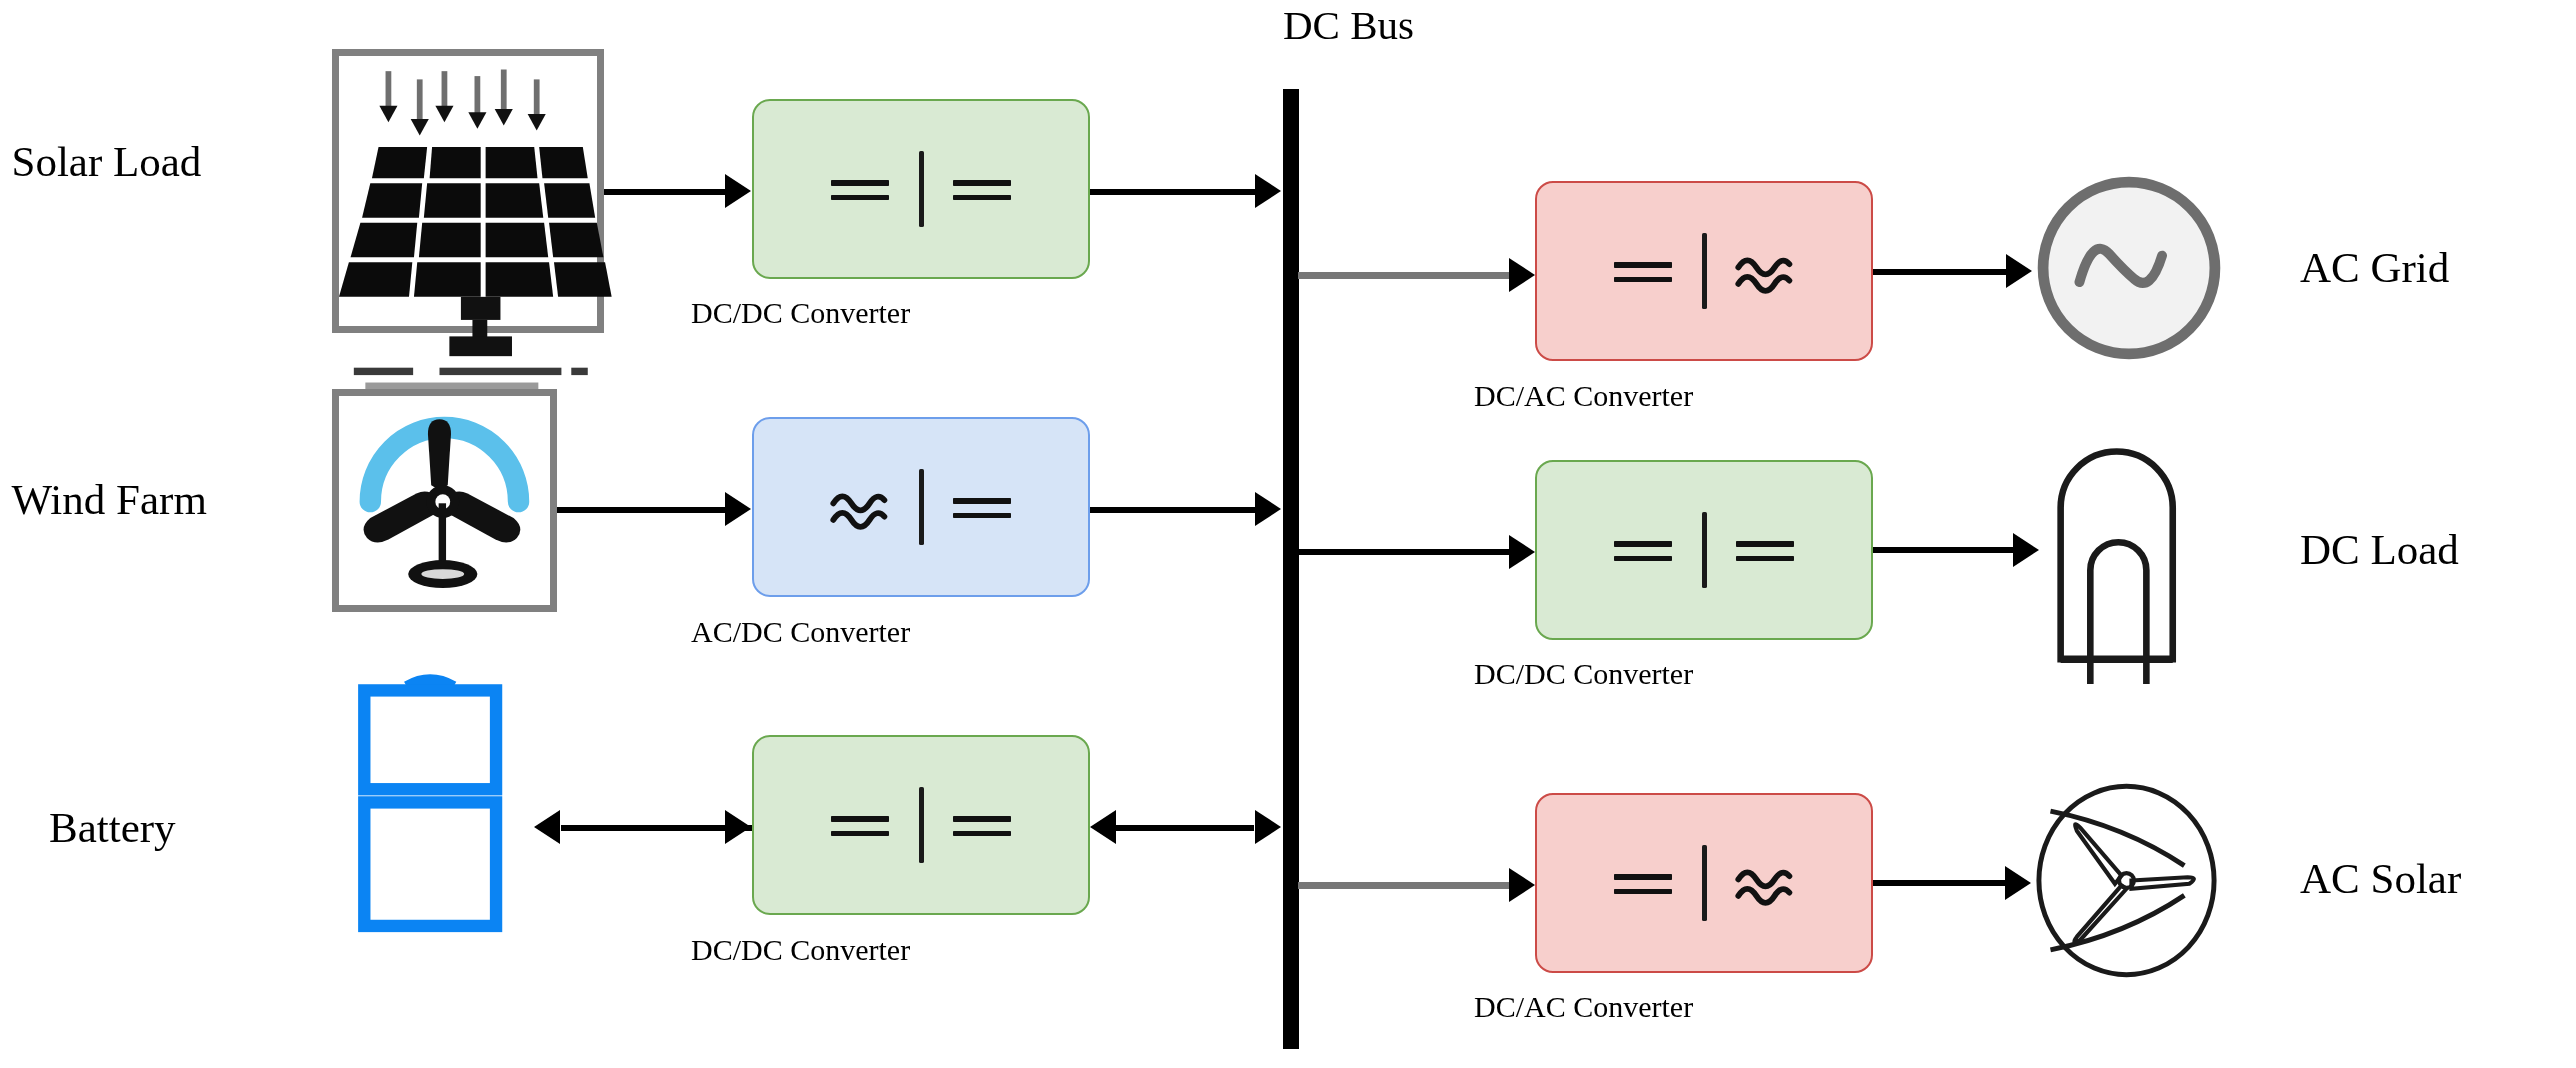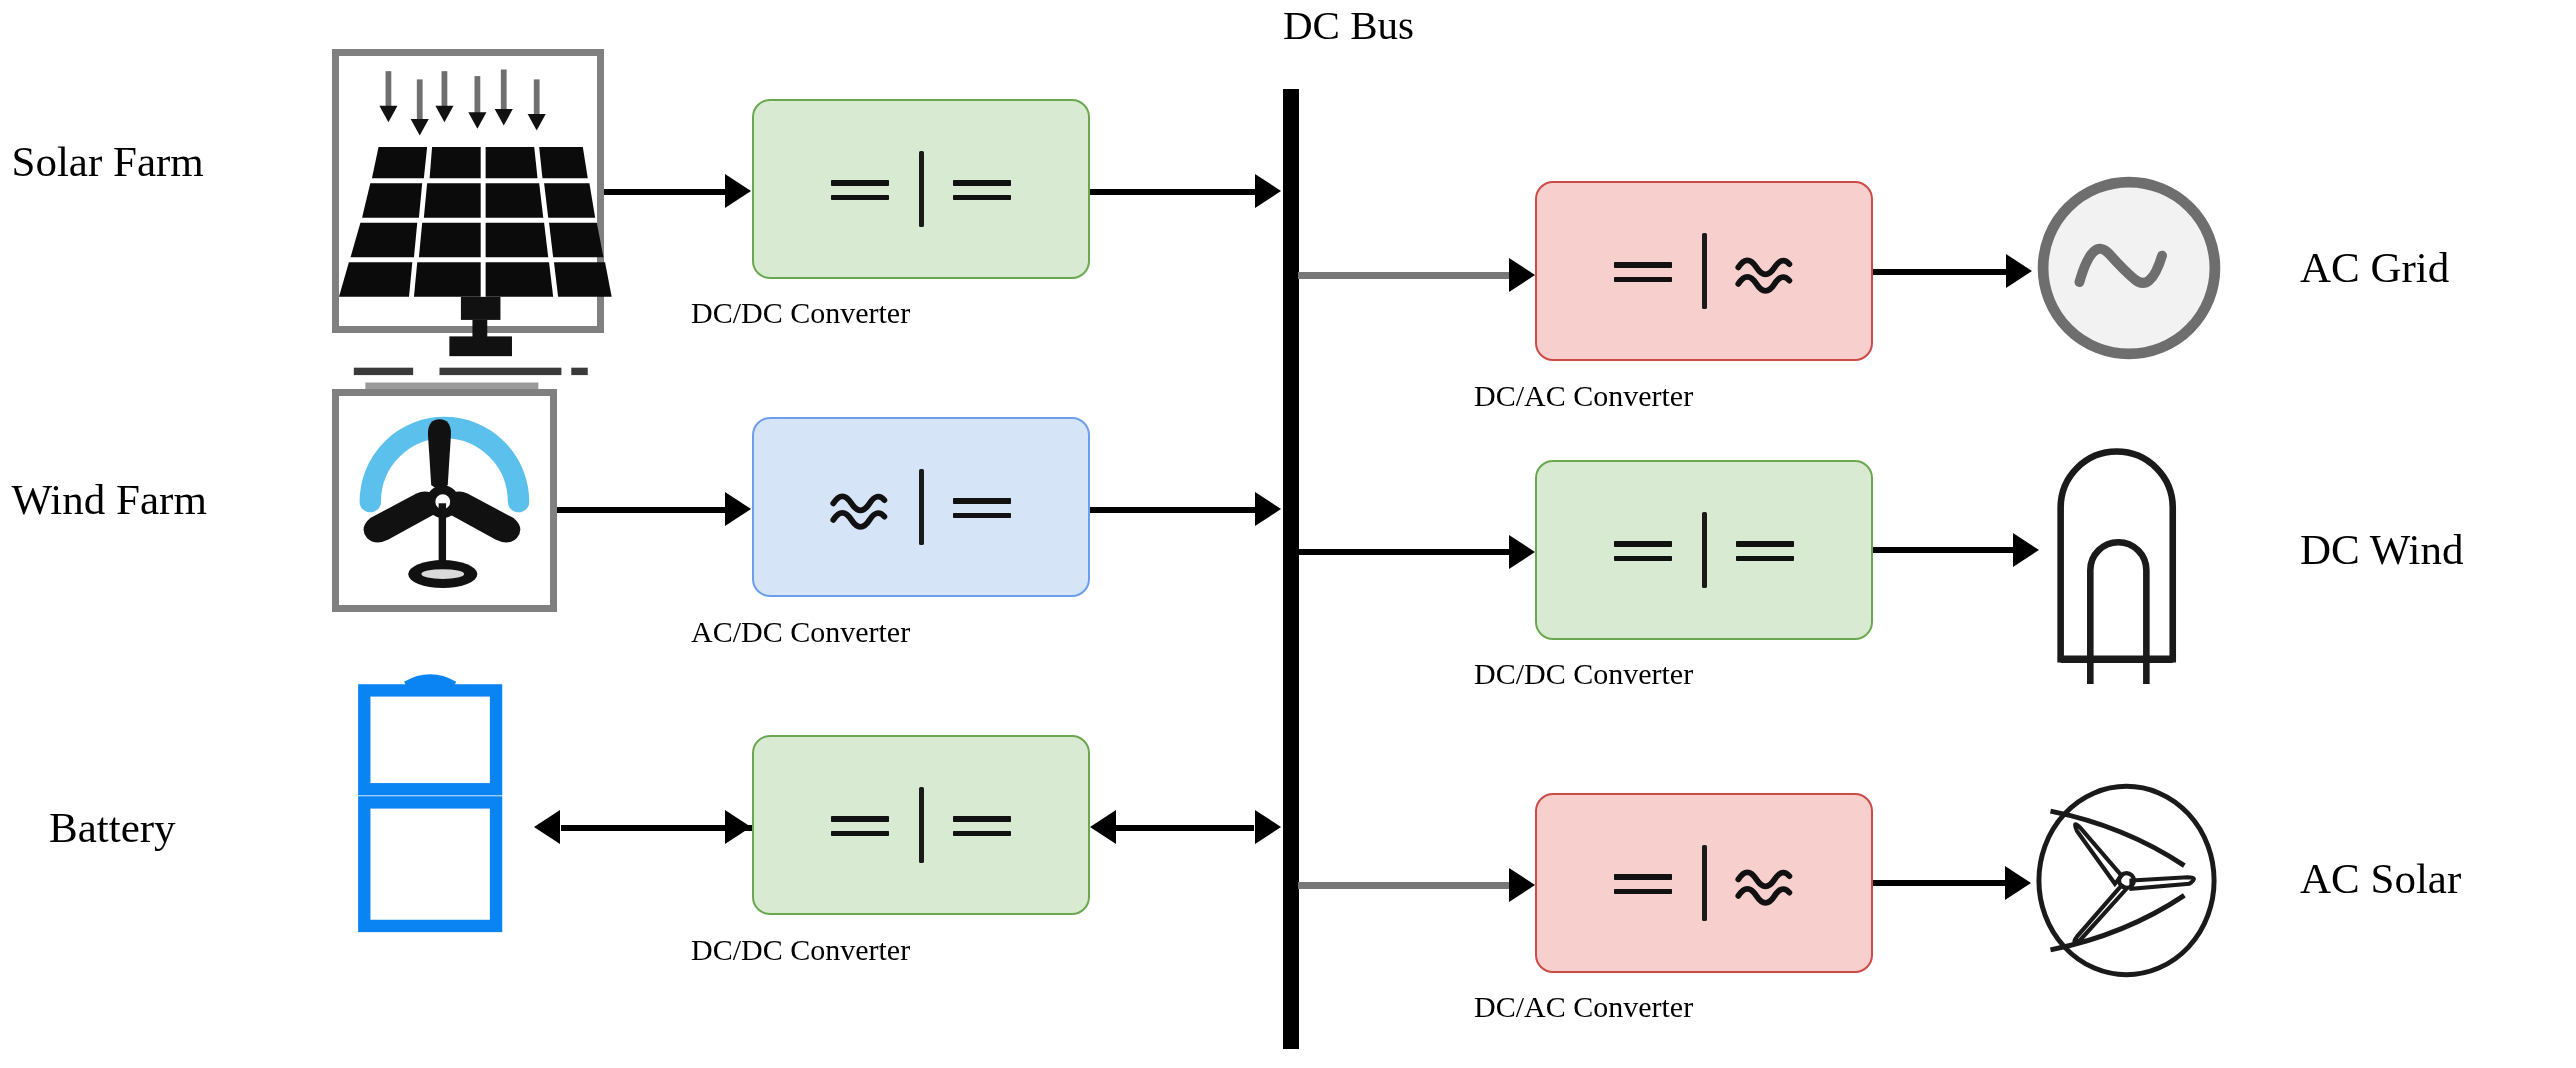--- a/index.html
+++ b/index.html
@@ -115,21 +115,21 @@
   svg { display: block; overflow: visible; }
 </style>
 </head>
 <body>
 
 <div id="canvas">
 
   <div class="bus-label" style="left:1283px; top:5px;">DC Bus</div>
   <div id="dc-bus-bar" style="left:1283px; top:89px; width:15.7px; height:960px;"></div>
 
-  <div class="side-label" style="left:11.5px; top:140px;">Solar Farm</div>
+  <div class="side-label" style="left:11.5px; top:140px;">Solar Load</div>
 
   <div class="icon-frame" style="left:332px; top:49px; width:272px; height:284px;">
     <svg width="257" height="270" viewBox="0 0 312 327">
 
       <g stroke="#6f6f6f" stroke-width="7" fill="none">
         <line x1="60" y1="18" x2="60" y2="62"></line>
         <line x1="98" y1="28" x2="98" y2="78"></line>
         <line x1="128" y1="18" x2="128" y2="62"></line>
         <line x1="168" y1="24" x2="168" y2="70"></line>
         <line x1="200" y1="16" x2="200" y2="66"></line>
@@ -326,21 +326,21 @@
   <div class="line" style="left:1873px; top:547px; width:157px;"></div>
   <div class="arrow-r" style="left:2013px; top:533px;"></div>
 
   <div style="position:absolute; left:2039px; top:412px; width:190px; height:272px;">
     <svg width="190" height="272" viewBox="0 0 230 330">
       <path d="M26 300 L26 116 A68 68 0 0 1 162 116 L162 300 Z" stroke="#1a1a1a" stroke-width="8" fill="none"></path>
       <path d="M62 330 L62 192 A34 34 0 0 1 130 192 L130 330" stroke="#1a1a1a" stroke-width="8" fill="none"></path>
       <line x1="26" y1="300" x2="162" y2="300" stroke="#1a1a1a" stroke-width="9"></line>
     </svg>
   </div>
-  <div class="side-label" style="left:2300px; top:528px;">DC Wind</div>
+  <div class="side-label" style="left:2300px; top:528px;">DC Load</div>
 
   <div class="line grey" style="left:1298px; top:882px; width:214px;"></div>
   <div class="arrow-r" style="left:1509px; top:868px;"></div>
 
   <div class="conv-box red" style="left:1535px; top:793px; width:338px; height:180px;">
     <div class="sym-row">
       <span class="sym">
         <i class="bar b1"></i>
           <i class="bar b2"></i>
       </span>

